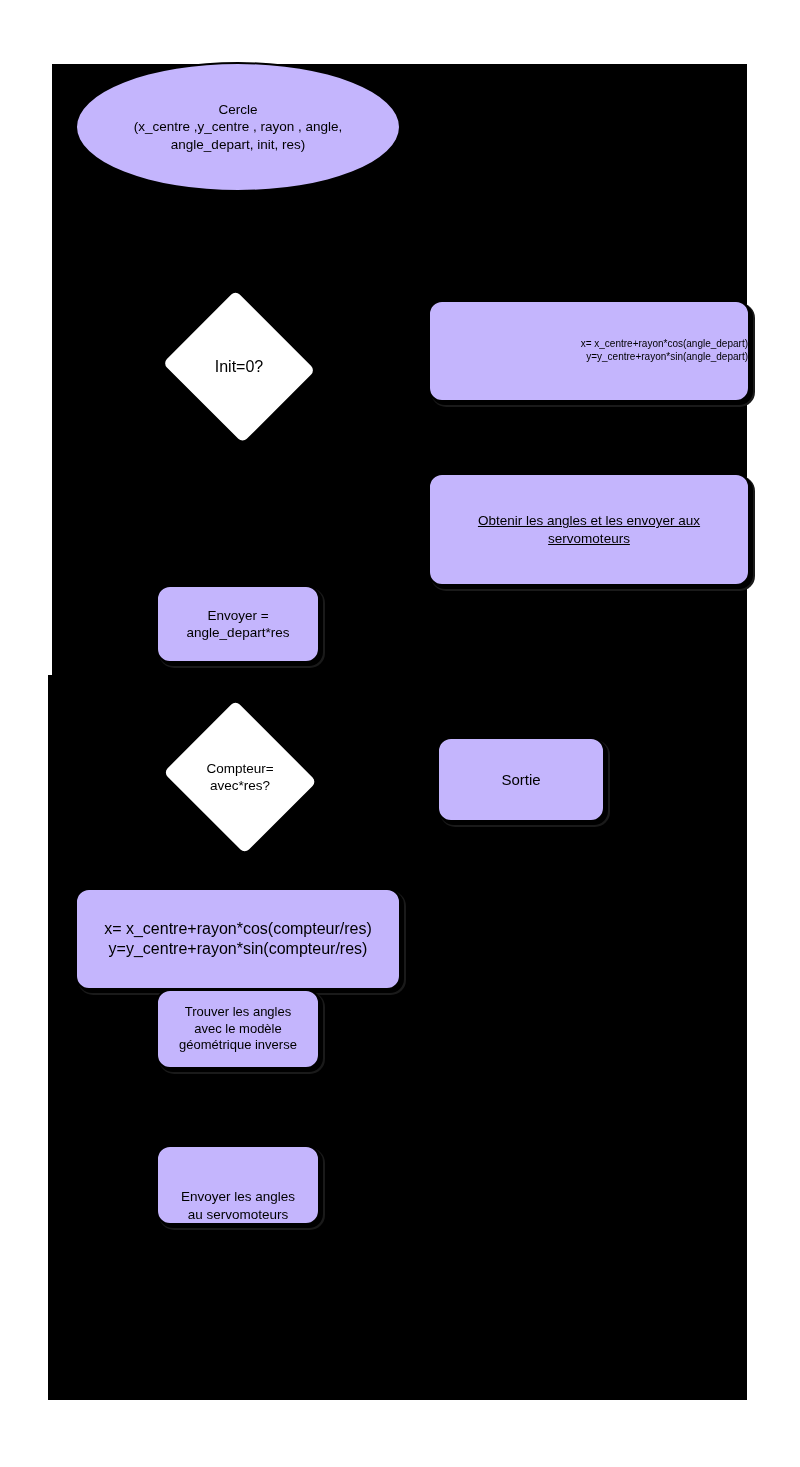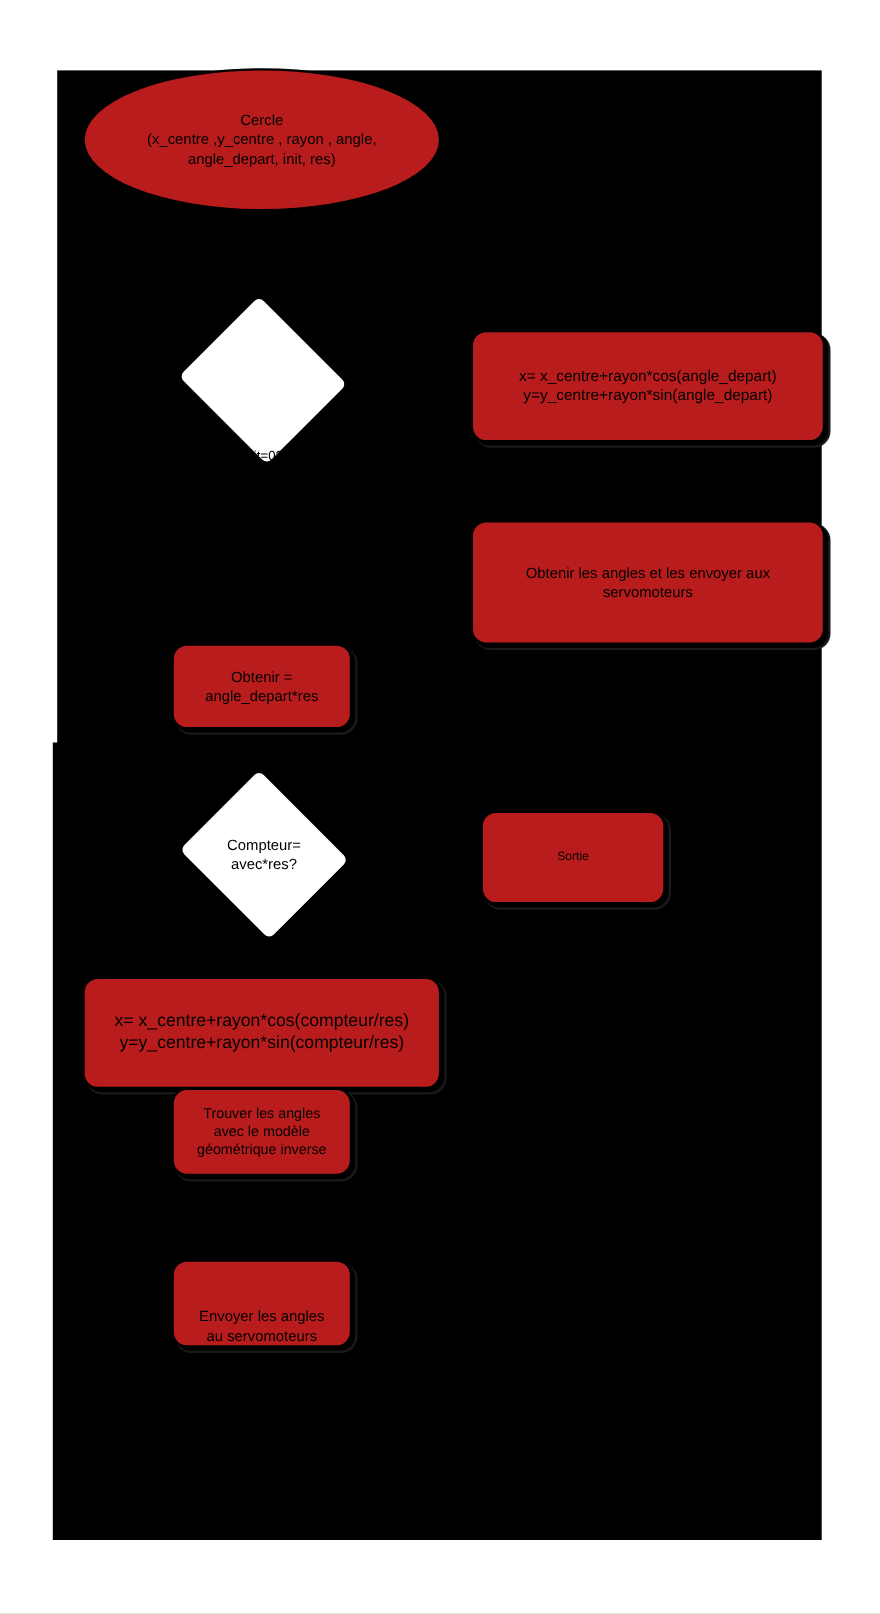--- a/index.html
+++ b/index.html
@@ -29,21 +29,21 @@
     left: 48px;
     top: 675px;
     width: 8px;
     height: 725px;
     background: #000000;
   }
 
   
   .node {
     position: absolute;
-    background: #b91c1c;
+    background: #c4b5fd;
     color: #000000;
     display: flex;
     align-items: center;
     justify-content: center;
     text-align: center;
     box-sizing: border-box;
   }
   .node .label {
     display: block;
     width: 100%;
@@ -88,43 +88,44 @@
     position: relative;
     z-index: 2;
   }
 
   
   #node-start {
     left: 23px;  top: -2px;  width: 326px; height: 130px;
     font-size: 13.5px;
   }
   #node-init-decision {
-    left: 104px; top: 206px; width: 166px; height: 152px;
-    font-size: 12px;
-    align-items: flex-end;
+    left: 104px; top: 227px; width: 166px; height: 152px;
+    font-size: 16px;
   }
   #node-init-formula {
     left: 376px; top: 236px; width: 322px; height: 102px;
-    font-size: 14px;
+    font-size: 10px;
+    text-align: right;
   }
   #node-obtenir-angles {
     left: 376px; top: 409px; width: 322px; height: 113px;
     font-size: 13.5px;
+    text-decoration: underline;
   }
   #node-compteur-init {
     left: 104px; top: 521px; width: 164px; height: 78px;
     font-size: 13.5px;
   }
   #node-compteur-decision {
     left: 104px; top: 638px; width: 168px; height: 150px;
     font-size: 13.5px;
   }
   #node-sortie {
     left: 385px; top: 673px; width: 168px; height: 85px;
-    font-size: 11px;
+    font-size: 15px;
   }
   #node-loop-formula {
     left: 23px;  top: 824px; width: 326px; height: 102px;
     font-size: 16px;
   }
   #node-mgi {
     left: 104px; top: 925px; width: 164px; height: 80px;
     font-size: 13px;
   }
   #node-envoyer {
@@ -157,21 +158,21 @@
     <span class="label">x= x_centre+rayon*cos(angle_depart)
 y=y_centre+rayon*sin(angle_depart)</span>
   </div>
 
   <div class="node proc" id="node-obtenir-angles">
     <span class="label">Obtenir les angles et les envoyer aux
 servomoteurs</span>
   </div>
 
   <div class="node proc" id="node-compteur-init">
-    <span class="label">Obtenir =
+    <span class="label">Envoyer =
 angle_depart*res</span>
   </div>
 
   <div class="node decision" id="node-compteur-decision">
     <span class="diamond-shape"></span>
     <span class="label">Compteur=
 avec*res?</span>
   </div>
 
   <div class="node proc" id="node-sortie">

